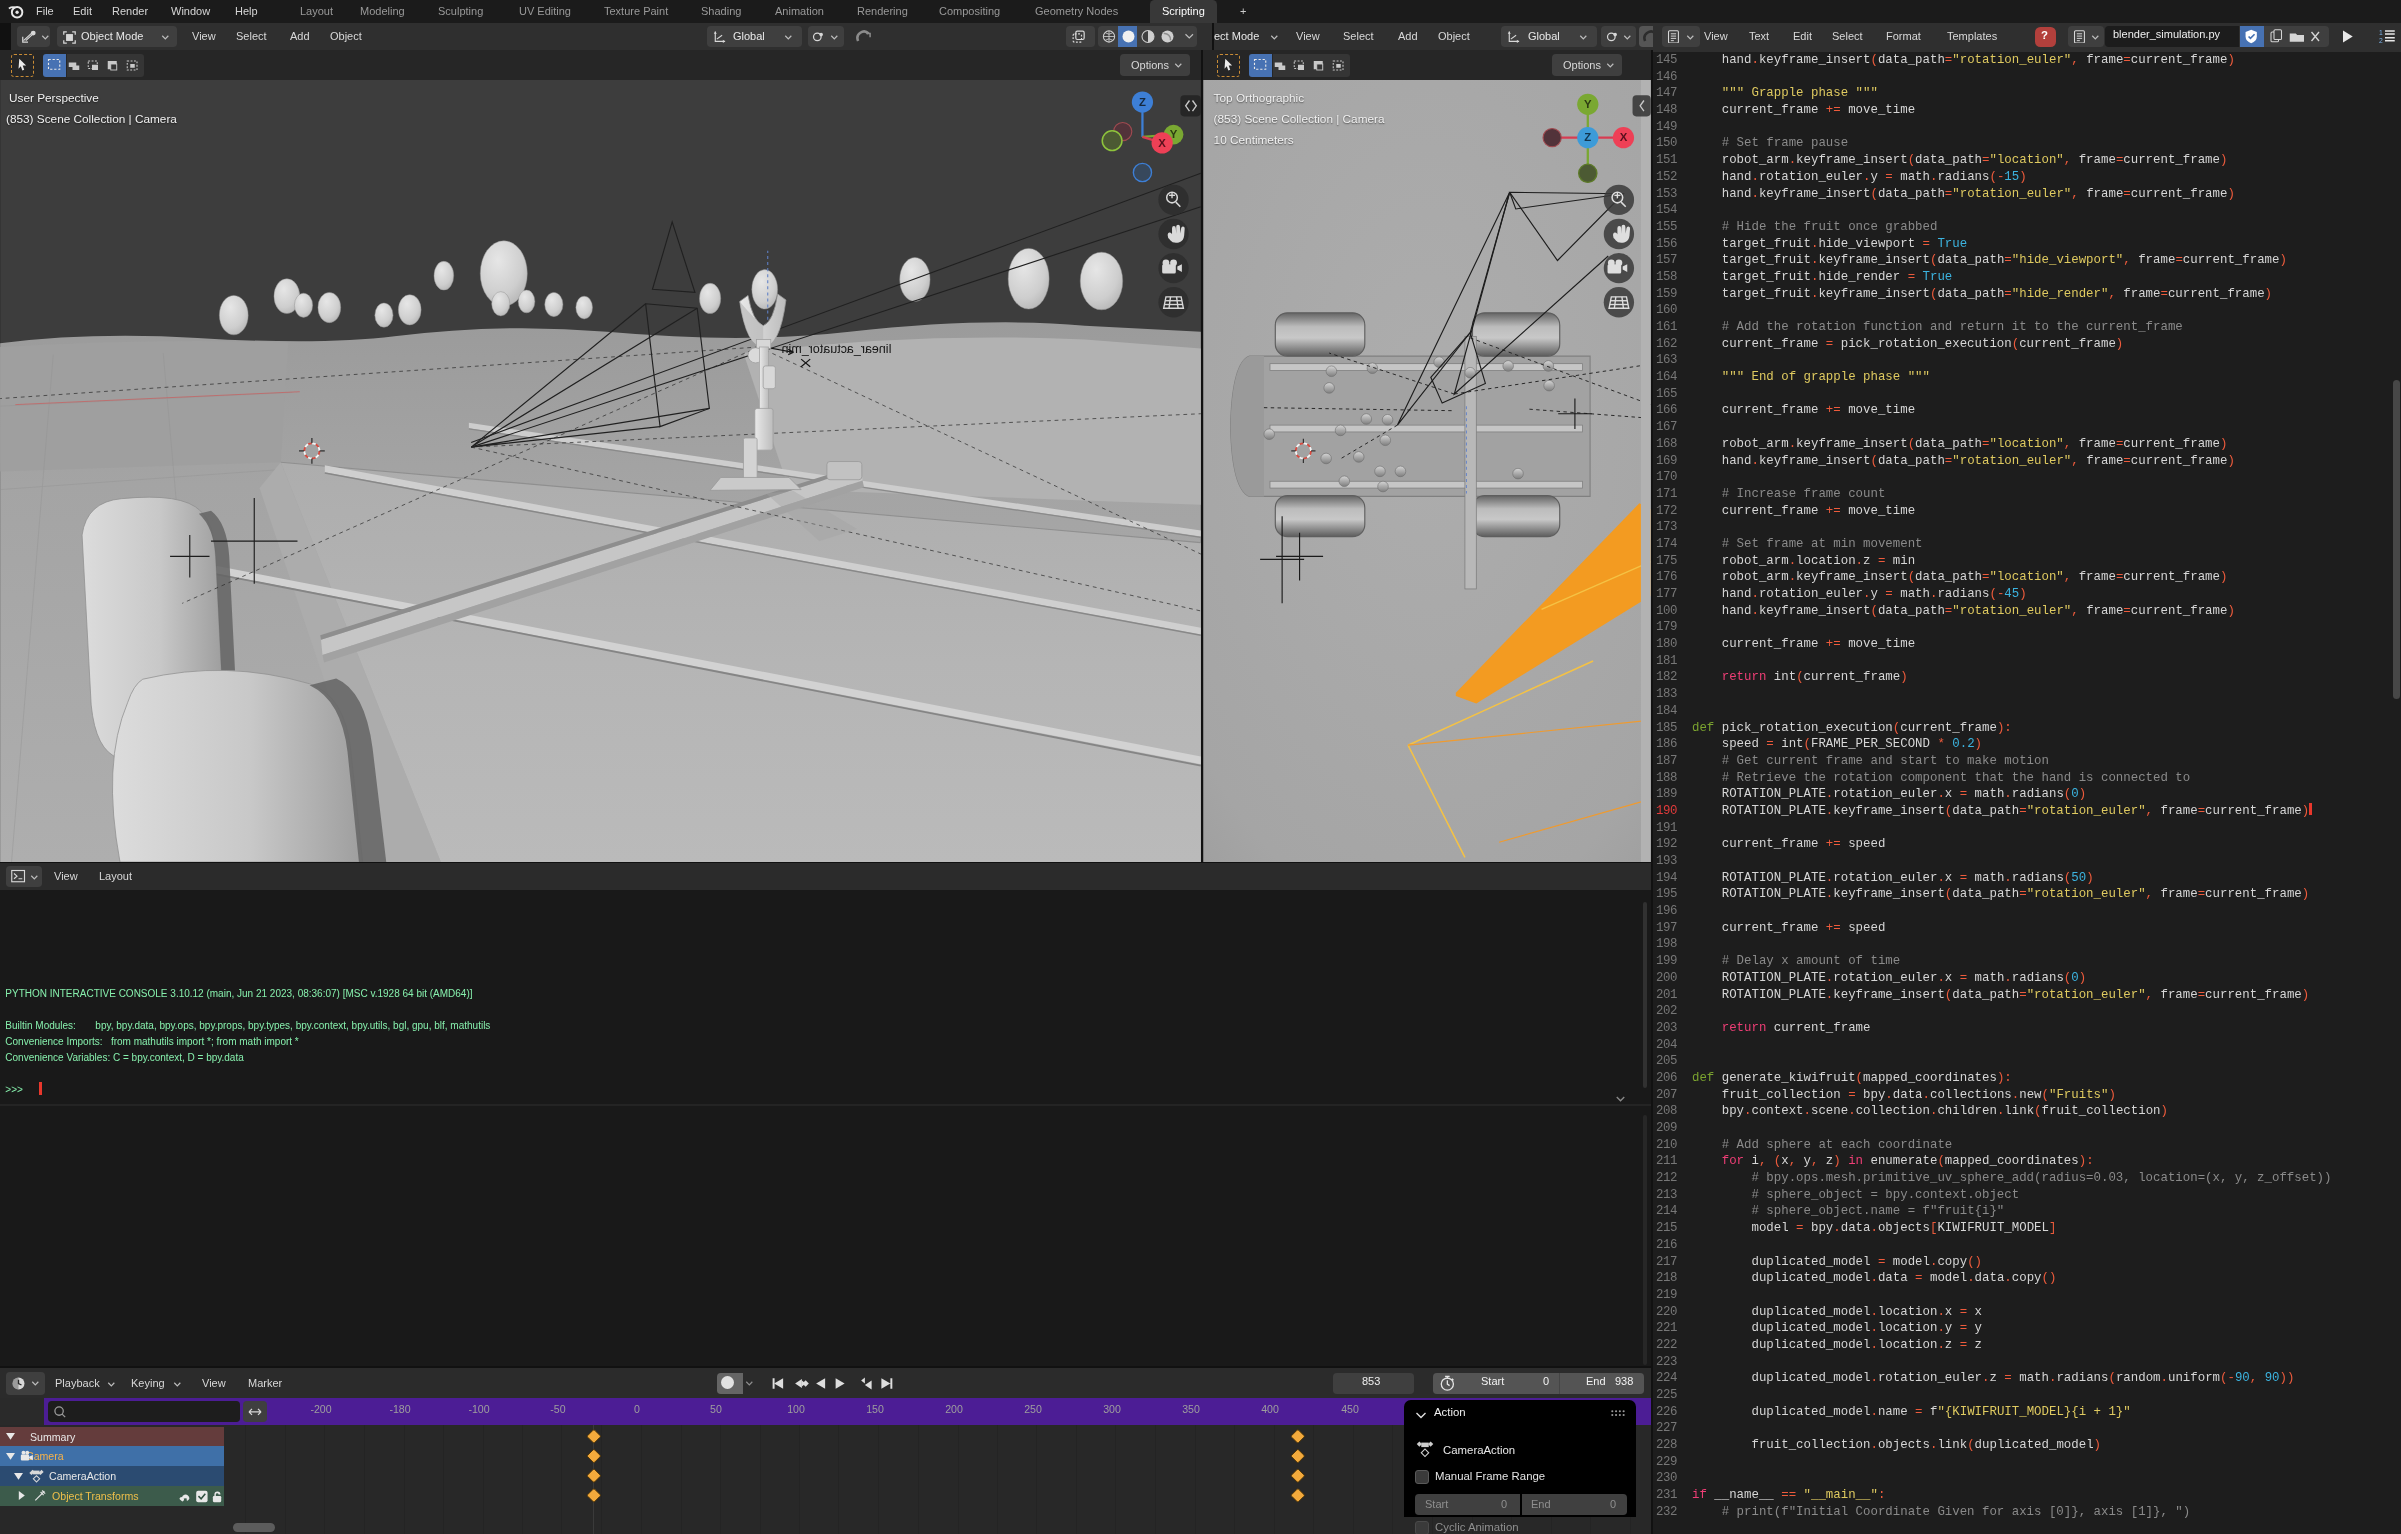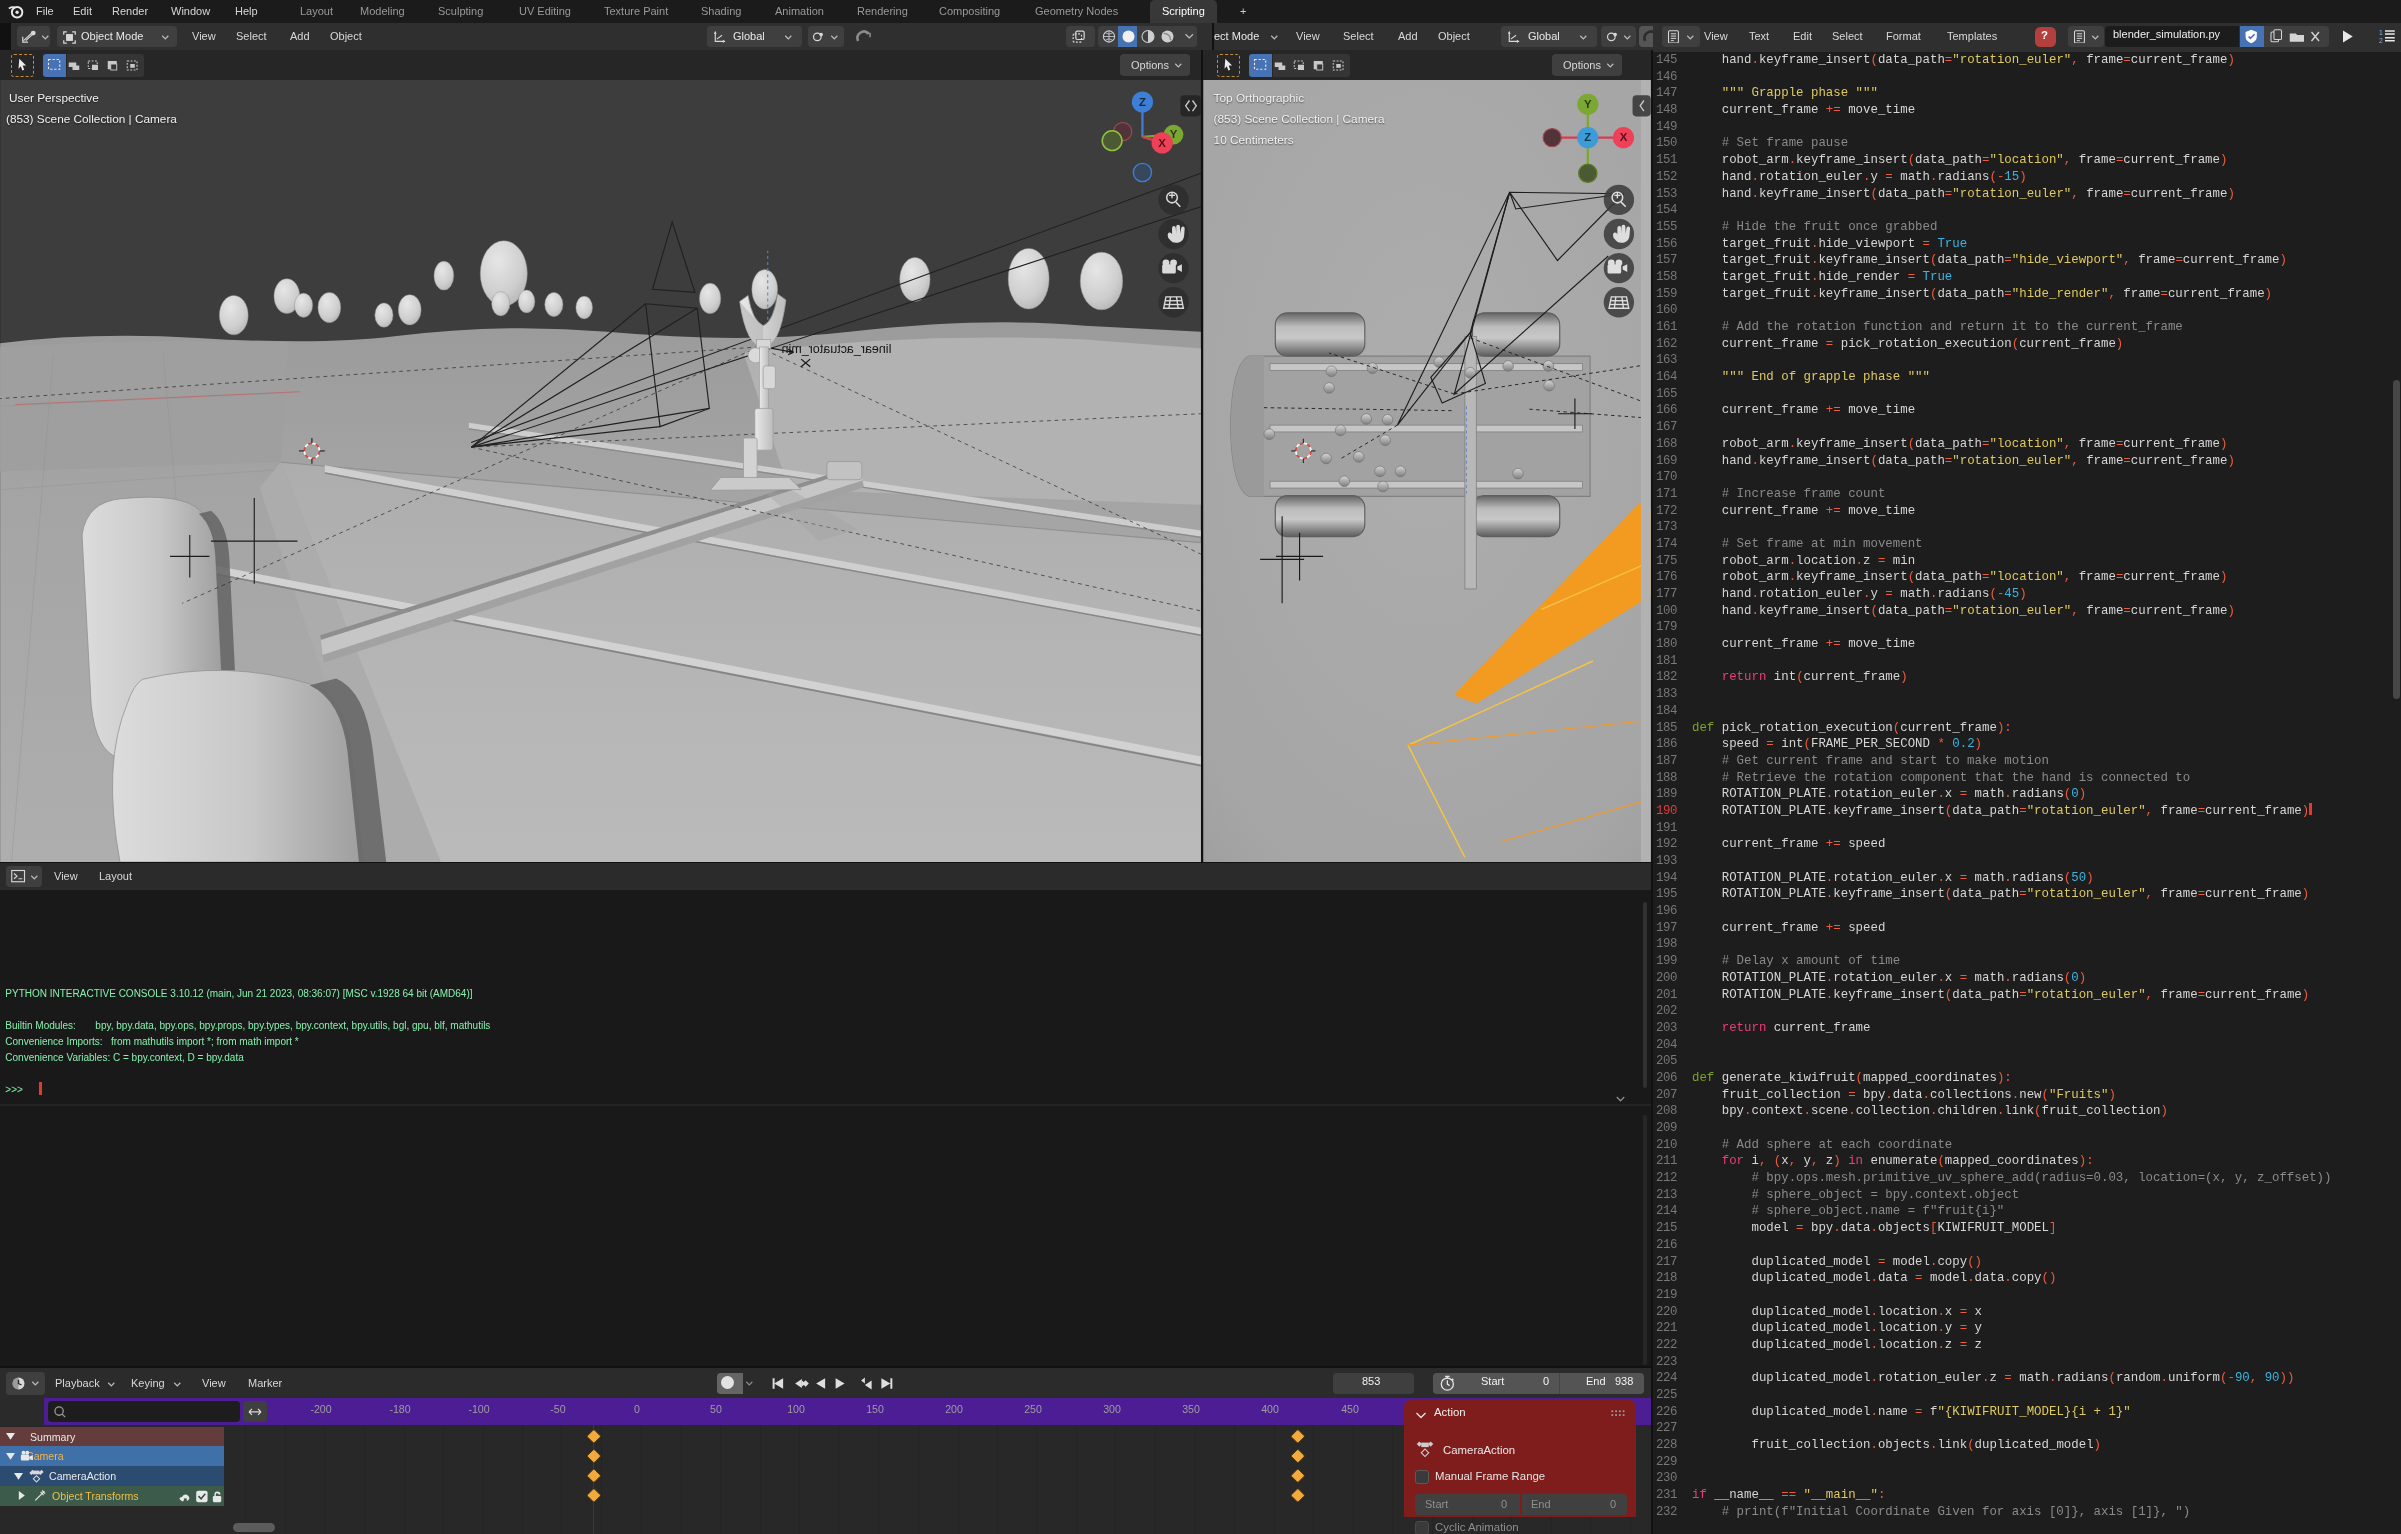--- a/index.html
+++ b/index.html
@@ -35,21 +35,21 @@
 #conshead { position:absolute; left:0; top:0; right:0; height:27px; background:#2b2b2b; }
 #constext { position:absolute; left:5.3px; top:123px; font-family:Liberation Sans, sans-serif; font-size:10px; line-height:16px; color:#86efac; white-space:pre; }
 .ccur { display:inline-block; width:2.7px; height:13px; background:#e8372c; vertical-align:-2.3px; margin-left:13.7px; }
 
 #timeline { left:0; top:1368px; width:1651px; height:166px; background:#2a2a2a; }
 #tlhead { position:absolute; left:0; top:0; right:0; height:30px; background:#2b2b2b; }
 #tlruler { position:absolute; left:0; top:30px; right:0; height:26.6px; background:#4c1d95;margin-left:44px; }
 .rlab { position:absolute; top:5.3px; transform:translateX(-50%); color:#9e9e9e; font-size:10.6px; }
 #tltracks { position:absolute; left:0; top:57px; right:0; bottom:0; background:#282828; }
 .chrow { position:absolute; left:0; width:224px; height:20px; line-height:20px; font-size:10.6px; color:#e8e8e8; }
-#actionpanel { position:absolute; left:1404px; top:32px; width:232px; height:117px; background:#7f1d1d; border-radius:6.8px 6.8px 0 0; }
+#actionpanel { position:absolute; left:1404px; top:32px; width:232px; height:117px; background:#000000; border-radius:6.8px 6.8px 0 0; }
 
 .btn { background:#3f3f3f; border-radius:3.8px; color:#dcdcdc; }
 .menu-item { position:absolute; top:0; height:27px; line-height:27px; color:#d8d8d8; font-size:11px; }
 </style></head>
 <body>
 
 <div class="abs" id="topbar">
   <svg class="abs" style="left:7.6px;top:3.8px" width="16.7" height="15" viewBox="0 0 22 20">
     <circle cx="12" cy="11" r="7" fill="none" stroke="#e8e8e8" stroke-width="2.6"></circle>
     <circle cx="12" cy="11" r="2.2" fill="#e8e8e8"></circle>

